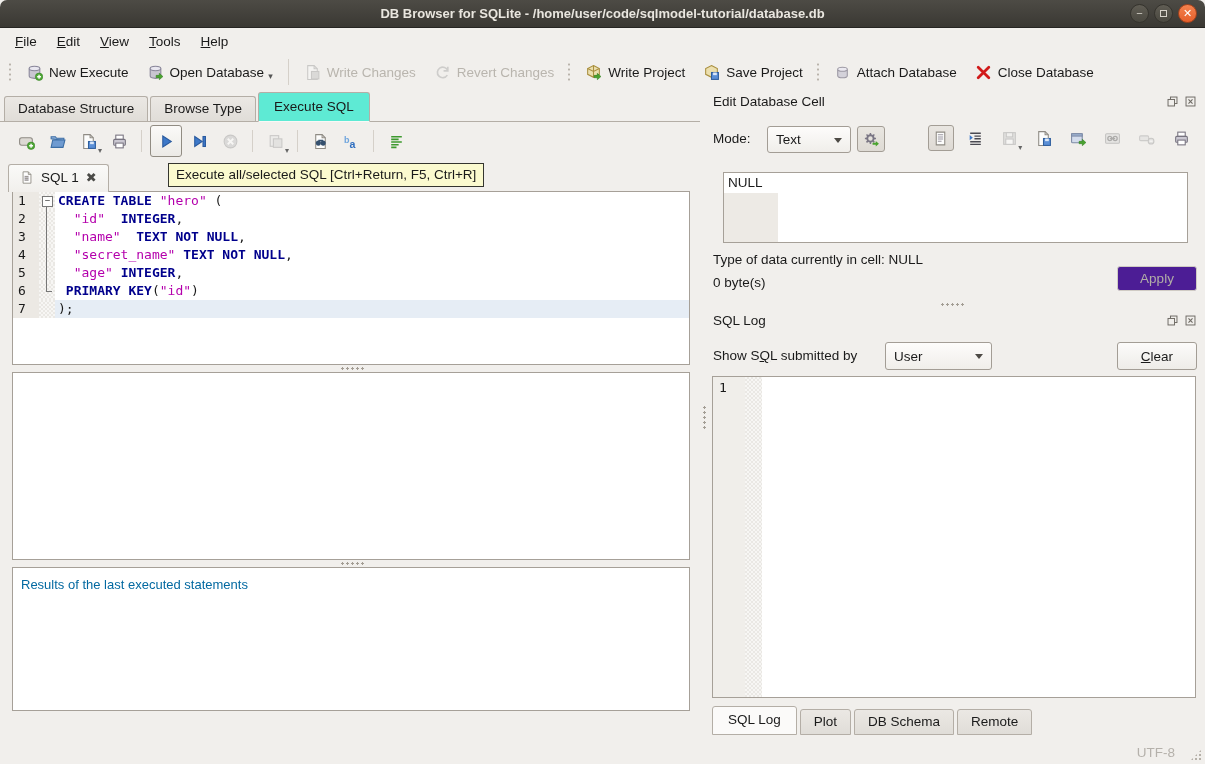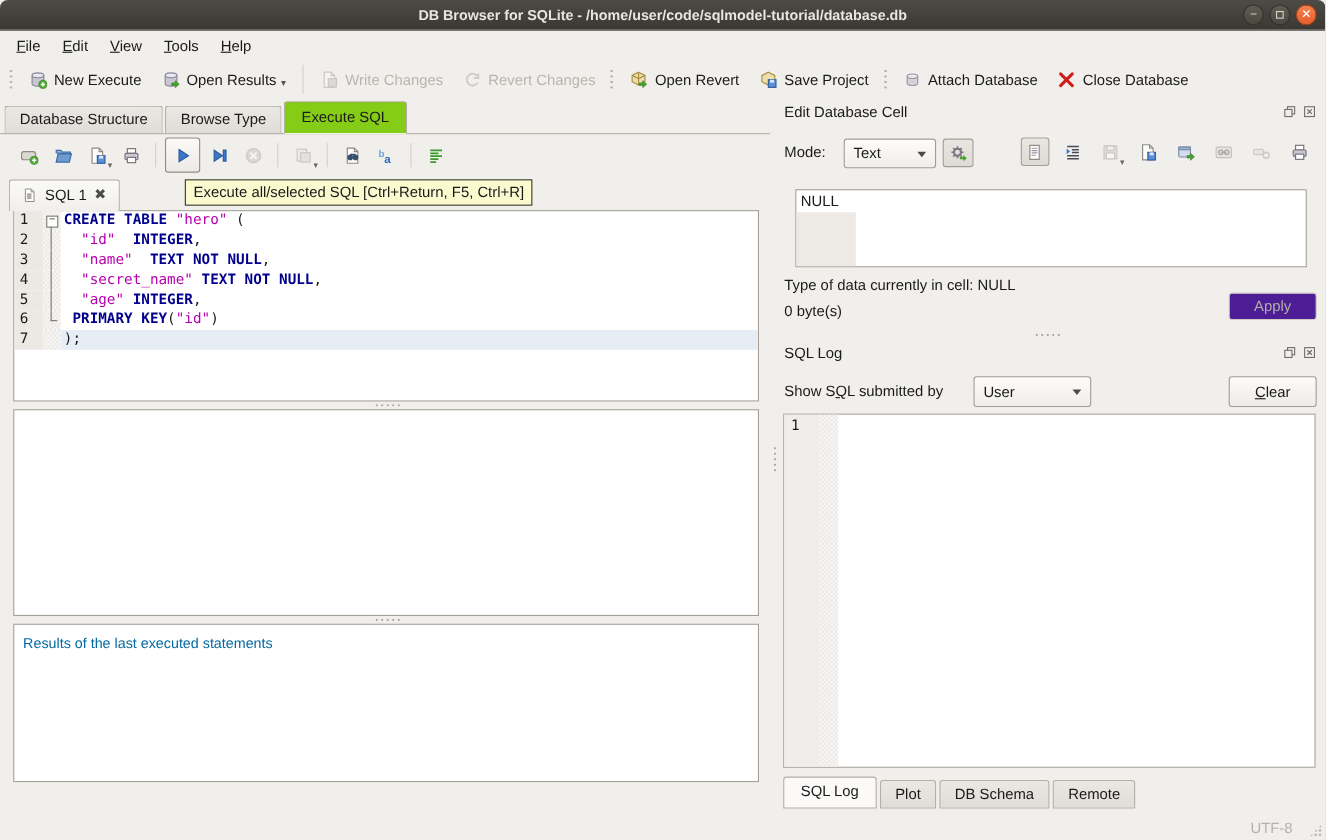--- a/index.html
+++ b/index.html
@@ -36,21 +36,21 @@
   .left-pane { width: 700px; position: relative; }
   .vsplit { width: 10px; position: relative; }
   .vsplit .dots { position: absolute; left: 3px; top: 315px; width: 3px; height: 26px;
      background-image: radial-gradient(circle, #a39d94 1px, transparent 1.2px); background-size: 3px 5px; }
   .right-pane { position: relative; flex: 1; }
 
   
   .main-tabs { display: flex; align-items: flex-end; height: 32px; padding-left: 4px; border-bottom: 1px solid #b4aea6; }
   .mtab { background: linear-gradient(#ebe8e4,#e0ddd8); border: 1px solid #b4aea6; border-bottom: none;
           border-radius: 3px 3px 0 0; padding: 4px 13px 5px; margin-right: 2px; }
-  .mtab.active { background: #84cc16; padding: 6px 15px 7px; margin-bottom: -1px; border-bottom: 1px solid #f9f8f6; margin-top: 20px; }
+  .mtab.active { background: #5eead4; padding: 6px 15px 7px; margin-bottom: -1px; border-bottom: 1px solid #f9f8f6; margin-top: 20px; }
 
   
   .sql-toolbar { height: 38px; display: flex; align-items: center; padding-left: 12px; gap: 3px; }
   .s-icon { width: 28px; height: 26px; display: flex; align-items: center; justify-content: center; position: relative; border-radius: 3px; }
   .s-icon.hovered { border: 1px solid #918c83; background: linear-gradient(#fbfaf8,#eceae6); width: 32px; height: 32px; }
   .s-icon.disabled svg { opacity: .45; filter: grayscale(1); }
   .s-sep { width: 1px; height: 22px; background: #d5d0c9; margin: 0 5px; }
   .s-dd { position: absolute; bottom: -1px; right: 0; font-size: 8px; color: #666; }
 
   
@@ -171,21 +171,21 @@
         <span>New Execute</span>
       </div>
       <div class="tb-btn">
         <span>
           <svg width="17" height="17" viewBox="0 0 16 16">
             <path d="M3 4.2v7.2c0 1.3 2.2 2.1 5 2.1s5-.8 5-2.1V4.2" fill="#c9c6d1" stroke="#8a879a"></path>
             <ellipse cx="8" cy="4.2" rx="5" ry="2.1" fill="#e9e7f0" stroke="#8a879a"></ellipse>
             <path d="M8.6 10.7h3v-1.9l3.4 3-3.4 3v-1.9h-3z" fill="#4aa32f" stroke="#2e7d1d" stroke-width=".5"></path>
           </svg>
         </span>
-        <span>Open Results</span>
+        <span>Open Database</span>
         <span class="tb-dd">▾</span>
       </div>
       <div class="tb-sep"></div>
       <div class="tb-btn disabled">
         <span>
           <svg width="17" height="17" viewBox="0 0 16 16">
             <path d="M3.5 1.5h6l3 3v10h-9z" fill="#fdfdfc" stroke="#8f8b84"></path>
             <path d="M9.5 1.5v3h3" fill="none" stroke="#8f8b84"></path>
             <rect x="7" y="7" width="7" height="7" fill="#b8b5bf" stroke="#8a879a"></rect>
           </svg>
@@ -202,21 +202,21 @@
       </div>
       <div class="tb-handle"></div>
       <div class="tb-btn">
         <span>
           <svg width="17" height="17" viewBox="0 0 16 16">
             <path d="M8 1.5l5.5 2.8v5.4L8 12.5 2.5 9.7V4.3z" fill="#ecdfae" stroke="#a98f3f"></path>
             <path d="M8 1.5v11M2.5 4.3L8 7l5.5-2.7" fill="none" stroke="#a98f3f"></path>
             <path d="M8.6 10.7h3v-1.9l3.4 3-3.4 3v-1.9h-3z" fill="#4aa32f" stroke="#2e7d1d" stroke-width=".5"></path>
           </svg>
         </span>
-        <span>Open Revert</span>
+        <span>Write Project</span>
       </div>
       <div class="tb-btn">
         <span>
           <svg width="17" height="17" viewBox="0 0 16 16">
             <path d="M8 1.5l5.5 2.8v5.4L8 12.5 2.5 9.7V4.3z" fill="#ecdfae" stroke="#a98f3f"></path>
             <rect x="8" y="8" width="6.5" height="6.5" fill="#5b8fd6" stroke="#2f5f9e"></rect>
             <rect x="9.5" y="8" width="3.5" height="2.5" fill="#dce8f8"></rect>
           </svg>
         </span>
         <span>Save Project</span>

